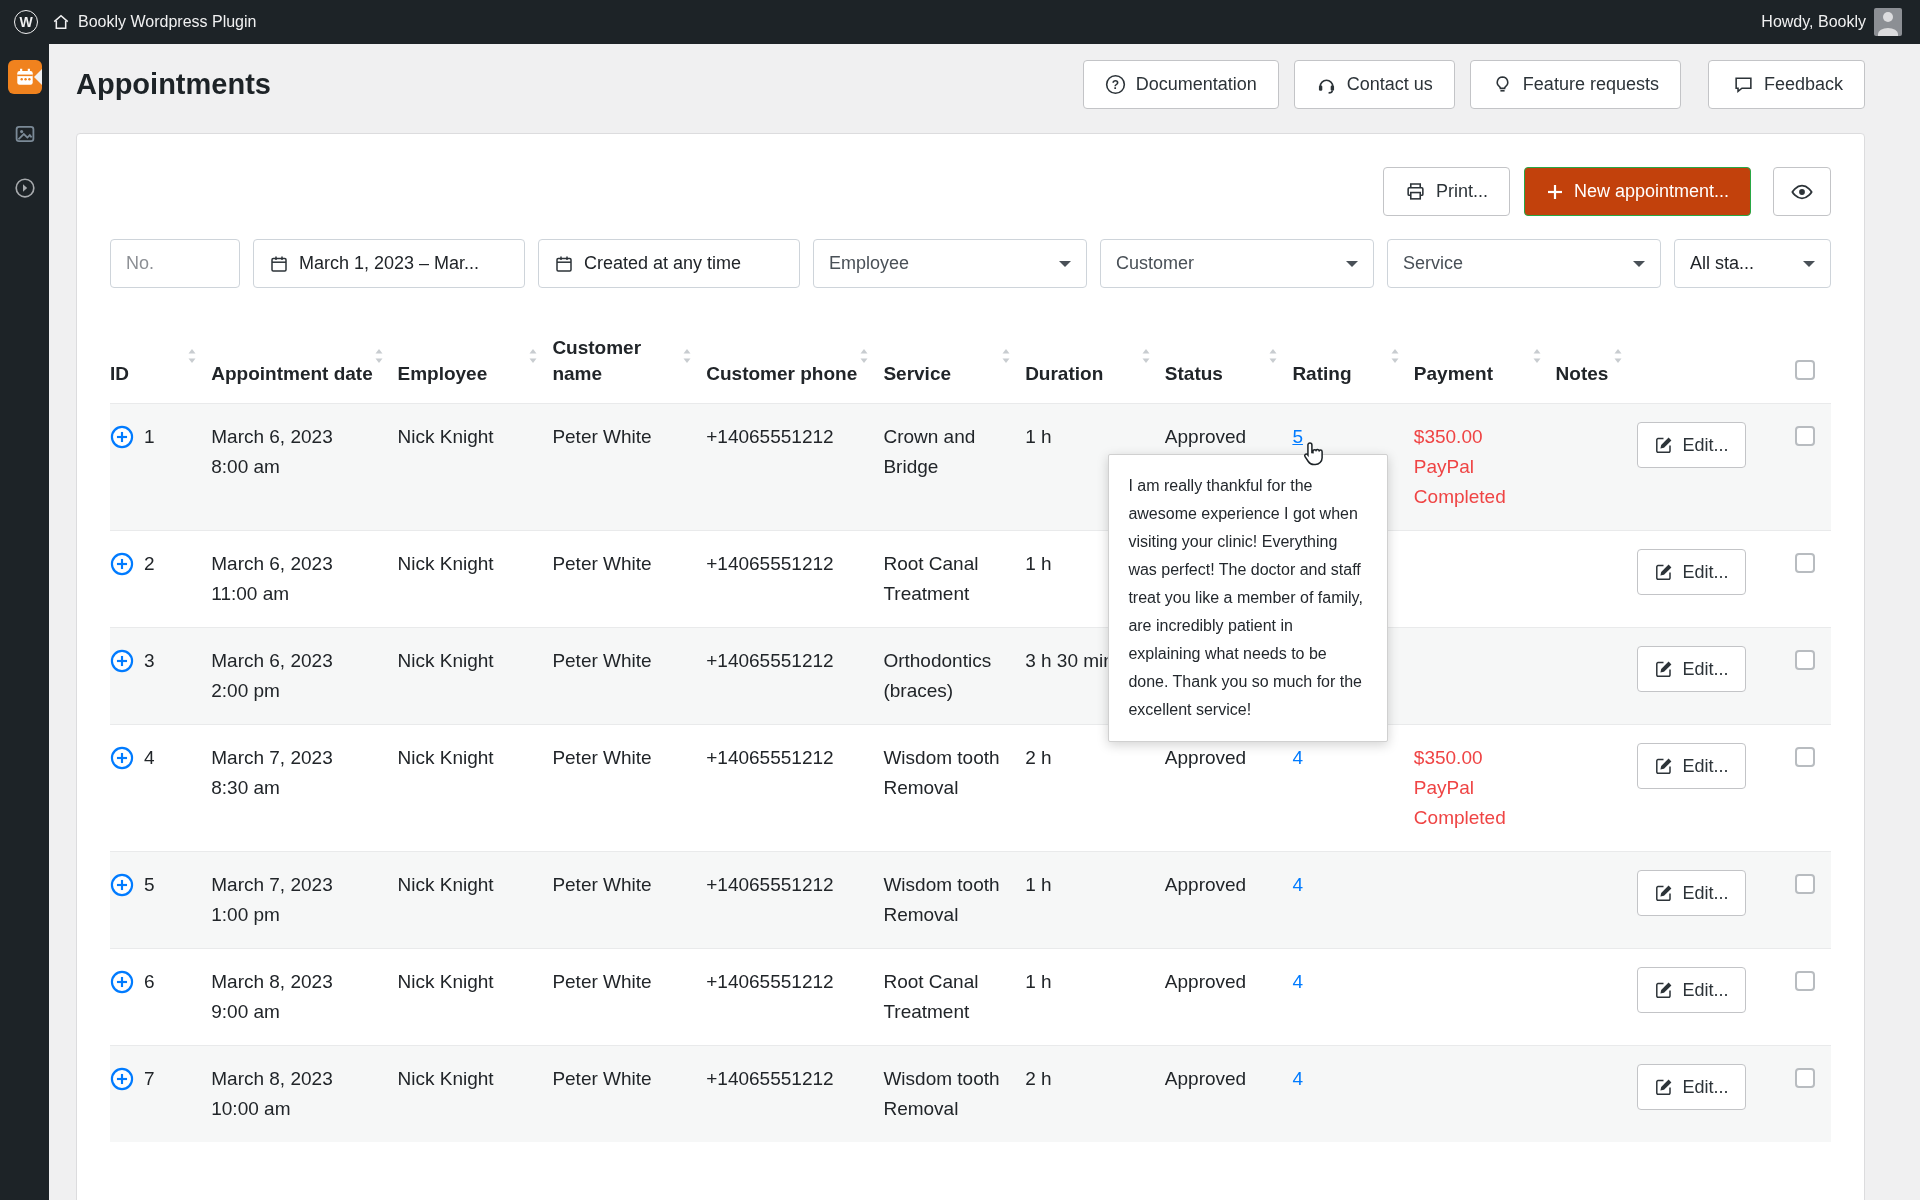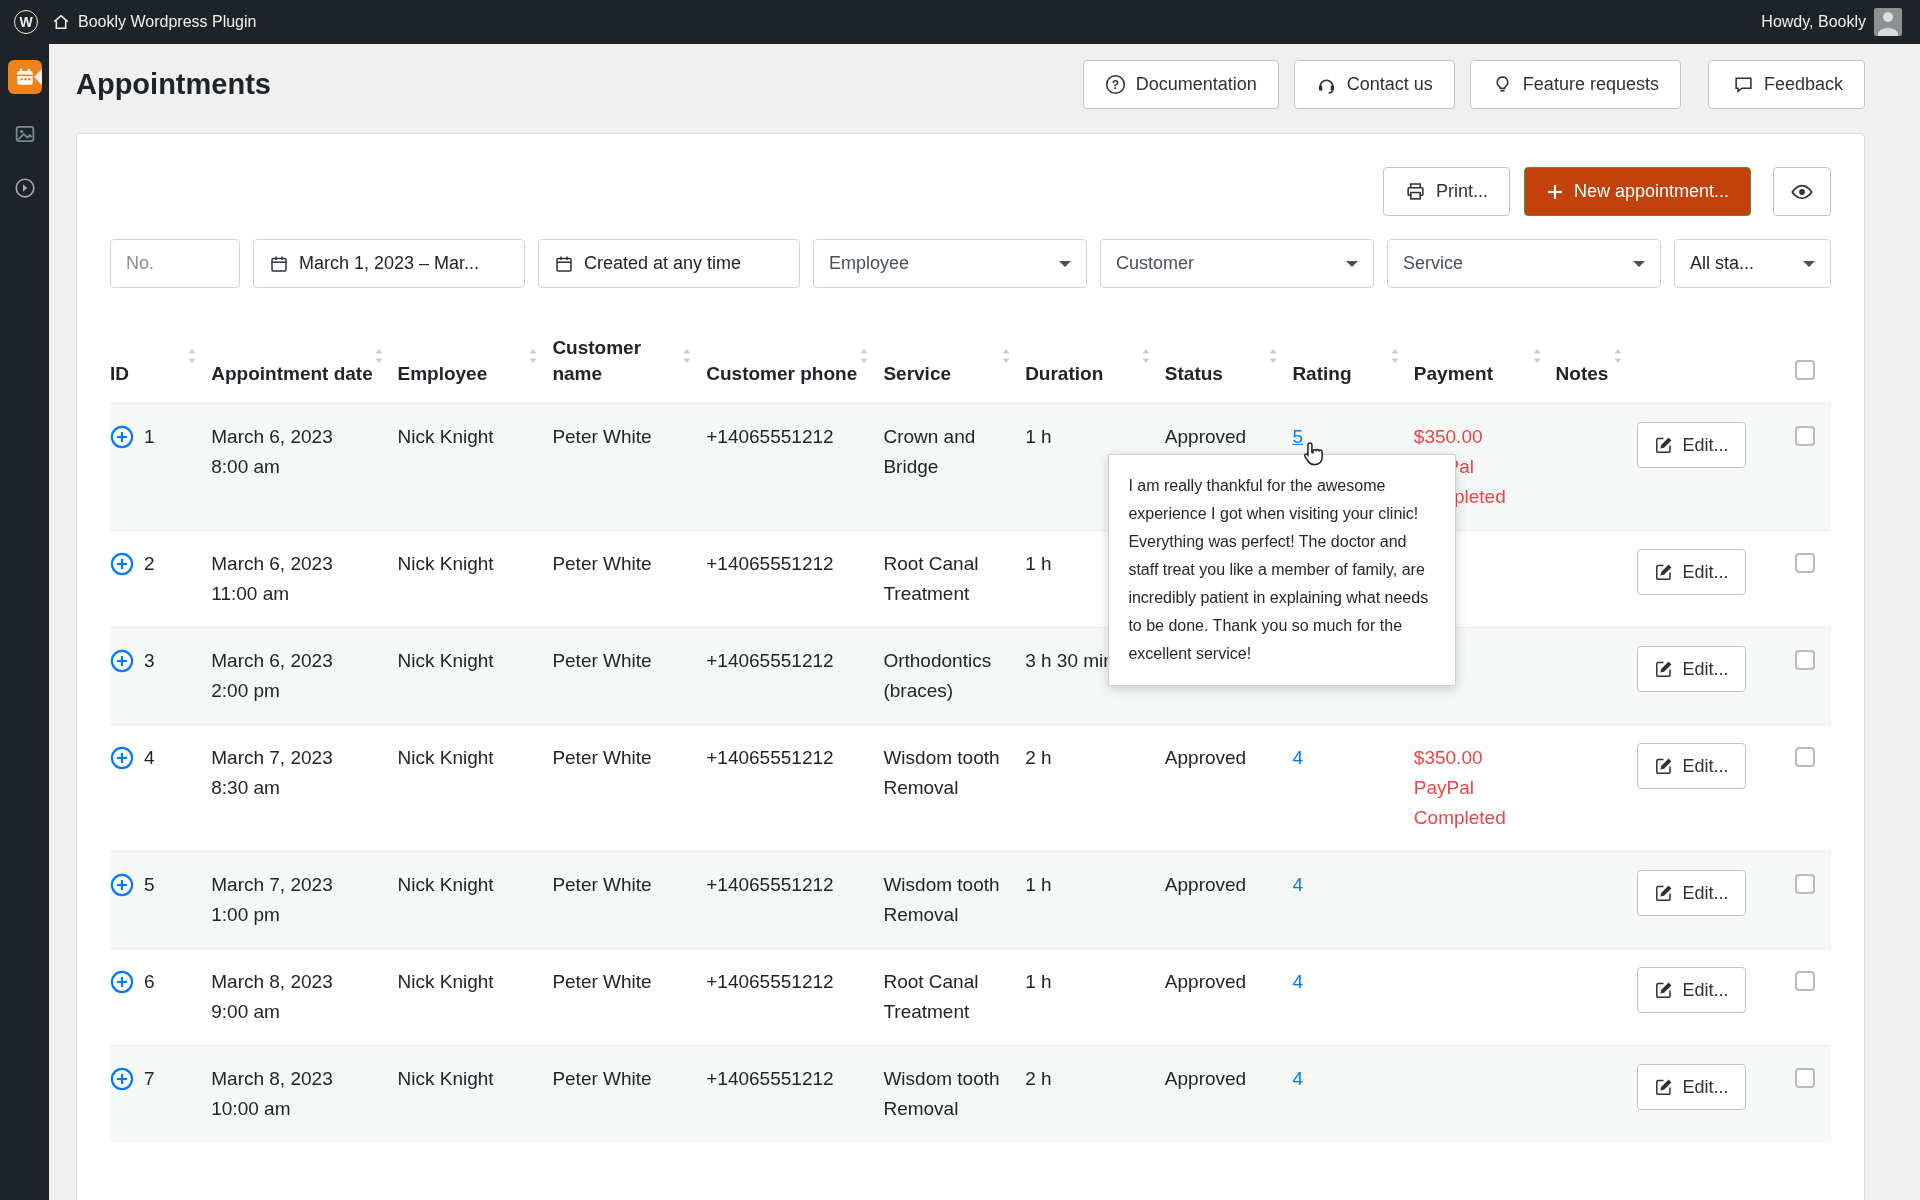--- a/index.html
+++ b/index.html
@@ -81,21 +81,21 @@
   .rating-link.hover { text-decoration:underline; }
   .edit-btn { height:46px; display:inline-flex; align-items:center; gap:9px; padding:0 16px;
     background:#fff; border:1px solid #c3c4c7; border-radius:4px; font-size:18px; color:#2c3338;
     cursor:pointer; font-family:inherit; }
   .checkbox { width:20px; height:20px; border:2px solid #b8bcc0; border-radius:4px;
     display:inline-block; background:#fff; cursor:pointer; margin-top:4px; }
   th .checkbox { margin-top:0; }
   .cell-block { display:block; }
 
   
-  .tooltip { position:absolute; top:50px; left:-184px; width:348px; background:#fff;
+  .tooltip { position:absolute; top:50px; left:-184px; width:280px; background:#fff;
     border:1px solid #d0d0d0; border-radius:2px; box-shadow:0 3px 12px rgba(0,0,0,.18);
     padding:17px 19px; font-size:16px; line-height:28px; color:#23282d; z-index:25; }
   .cursor { position:absolute; left:8px; top:36px; width:28px; height:32px; z-index:30; }
 </style>
 </head>
 <body>
 
 <div class="admin-bar">
   <div class="ab-left">
     <span class="wp-logo">W</span>

